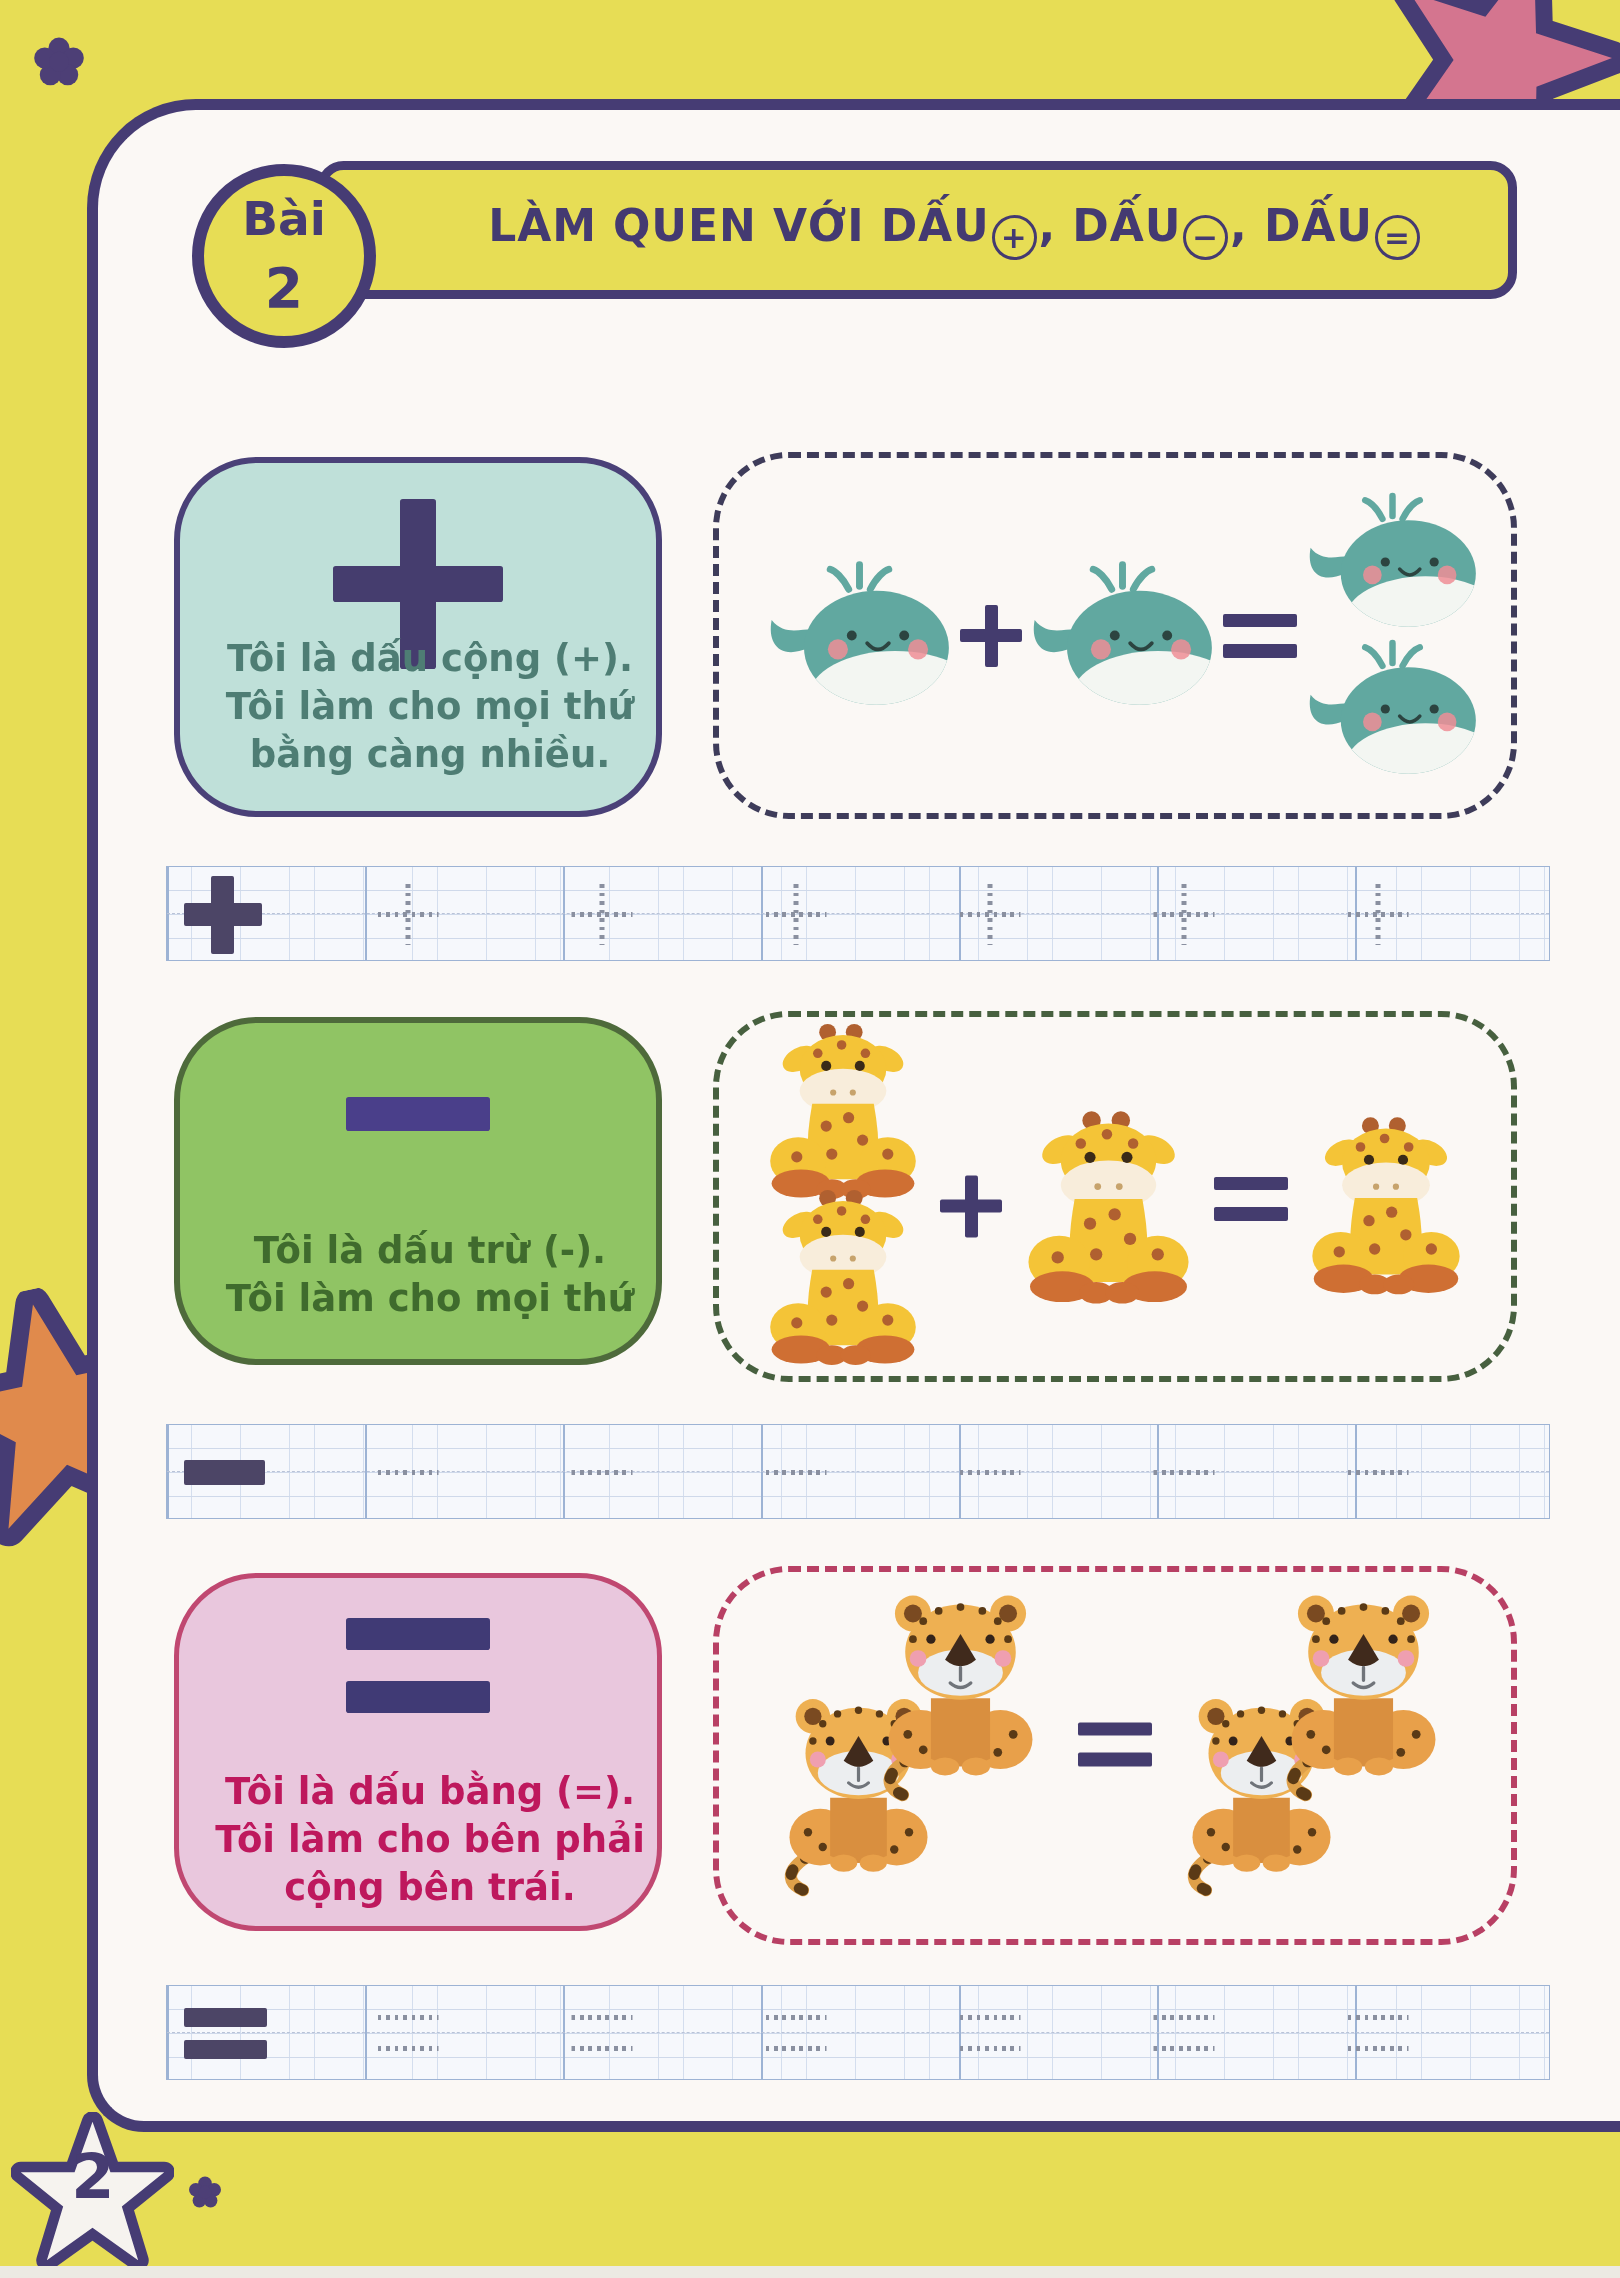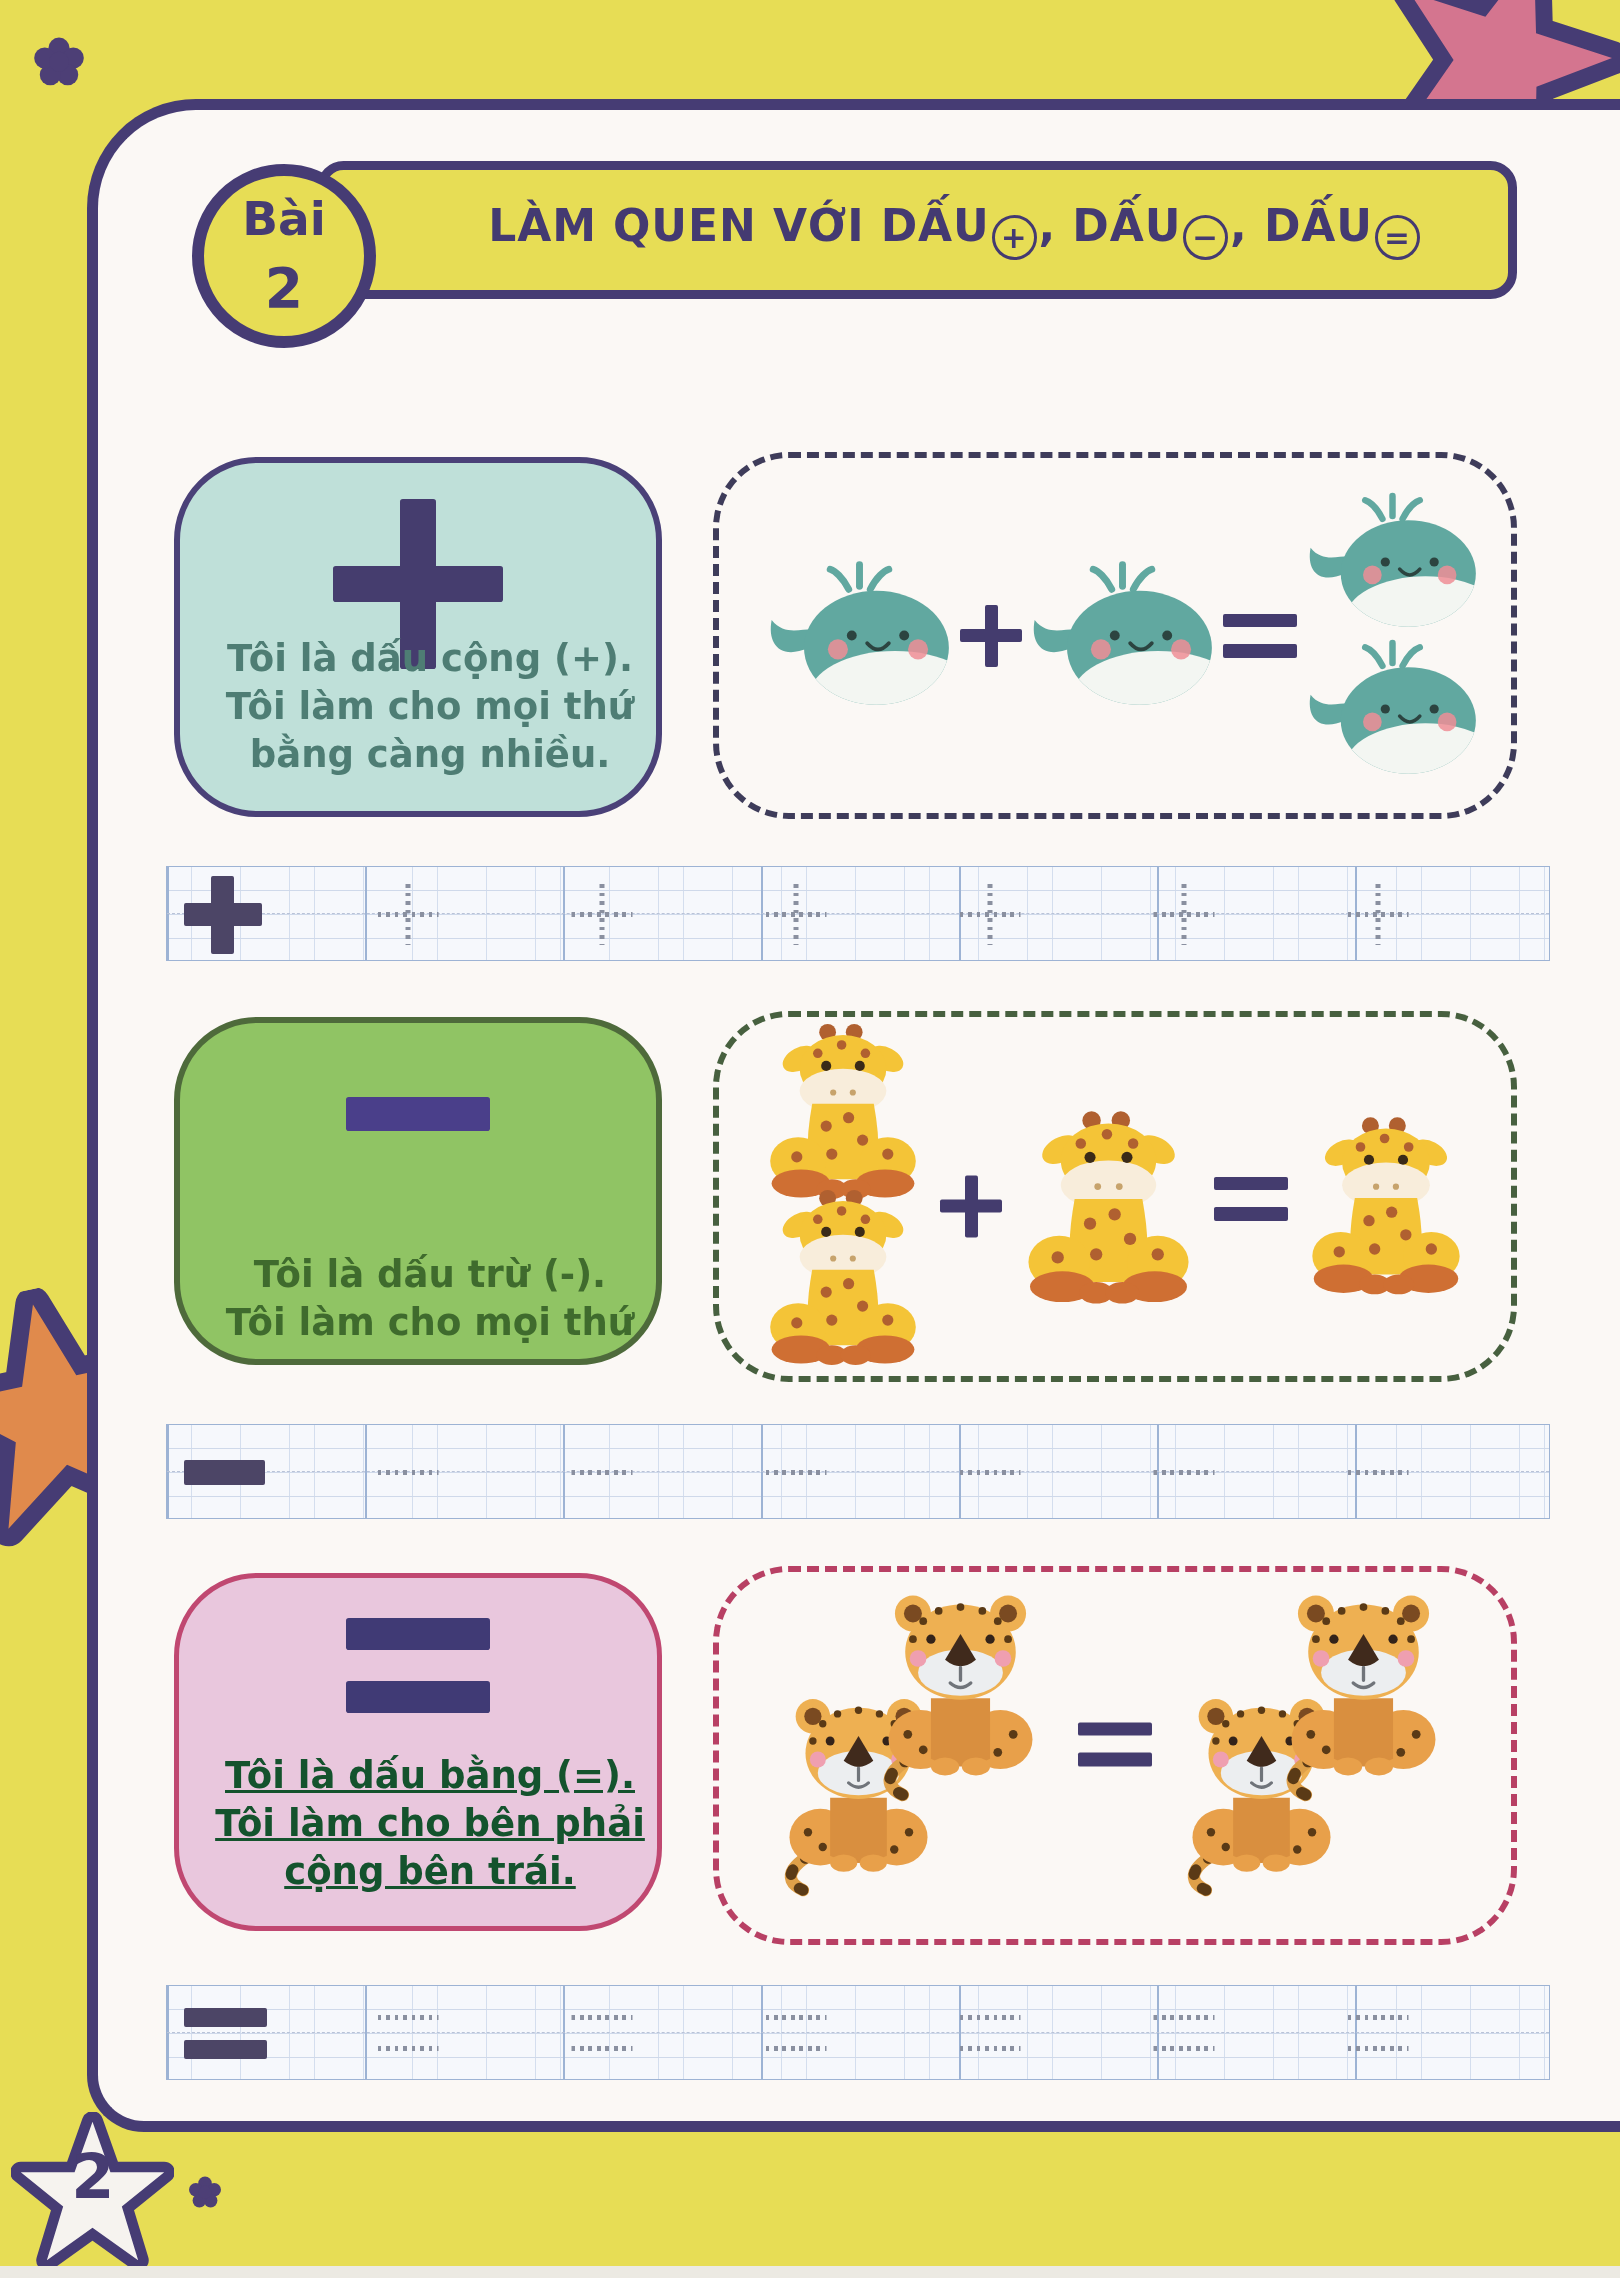--- a/index.html
+++ b/index.html
@@ -27,23 +27,23 @@
   .lesson-circle .l1 { font-size:47px; font-weight:bold; color:#463c72; line-height:.95; }
   .lesson-circle .l2 { font-size:55px; font-weight:bold; color:#463c72; line-height:.95; margin-top:-3.8px; }
 
   
   .infobox { position:absolute; left:174px; width:488px; border-radius:83px; z-index:3; }
   .infobox .lines { position:absolute; left:0; right:0; text-align:center; font-weight:bold; line-height:1.3; }
   .infobox .lines div { white-space:nowrap;margin-left:24px; }
   .box-plus  { top:457px; height:360px; background:#bfe0d9; border:6.6px solid #4a4178; }
   .box-plus .lines { bottom:32px; font-size:37px; color:#4e7d74; }
   .box-minus { top:1017px; height:348px; background:#90c464; border:6.6px solid #4e6a3b; }
-  .box-minus .lines { bottom:12px; font-size:37px; color:#3f6b2d; }
+  .box-minus .lines { bottom:36px; font-size:37px; color:#3f6b2d; }
   .box-equal { top:1573px; height:358px; background:#e9c7dd; border:5.7px solid #c04871; }
-  .box-equal .lines { bottom:30px; font-size:37px; color:#14532d;text-decoration:underline; }
+  .box-equal .lines { bottom:14px; font-size:37px; color:#be185d; }
 
   
   .bigsign { position:absolute; left:50%; transform:translateX(-50%); color:#453d6e; }
   .bigsign i { position:absolute; background:currentColor; border-radius:2.8px; display:block; }
   .sign-plus-big { top:36px; width:170px; height:170px; }
   .sign-plus-big .h { left:0; right:0; top:67px; height:36px; }
   .sign-plus-big .v { top:0; bottom:0; left:67px; width:36px; }
   .sign-minus-big { top:74px; width:144px; height:34px; color:#4a3f8a; }
   .sign-minus-big .h { inset:0; }
   .sign-equal-big { top:40px; width:144px; height:95px; color:#403a75; }

